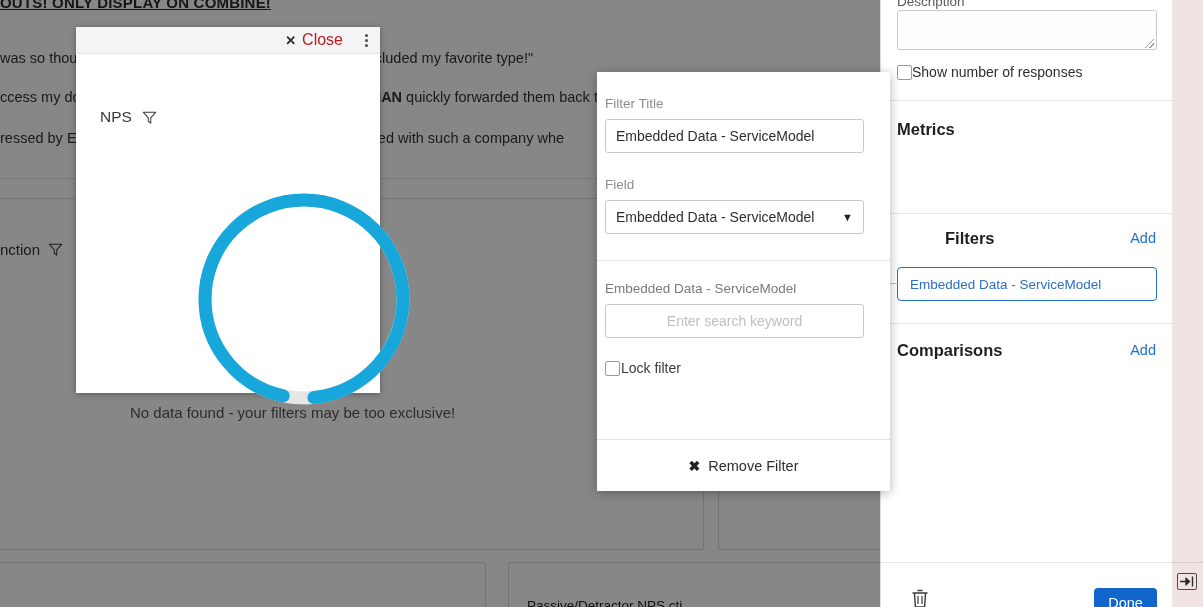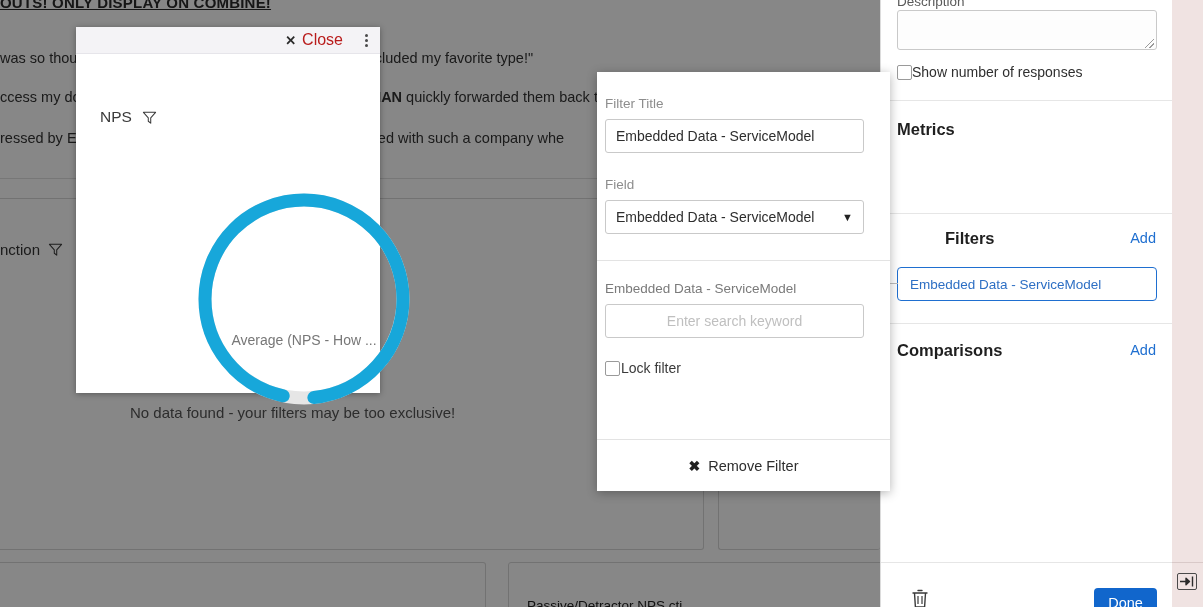--- a/index.html
+++ b/index.html
@@ -262,21 +262,20 @@
         </svg>
       </div>
 
       <div class="gauge-wrap">
         <svg viewBox="0 0 236 230" width="236" height="230">
 
           <circle cx="118" cy="115" r="99" fill="none" stroke="#e6e6e6" stroke-width="13" stroke-linecap="round"></circle>
 
           <circle cx="118" cy="115" r="99" fill="none" stroke="#17a7da" stroke-width="13" stroke-linecap="round" stroke-dasharray="590 632" stroke-dashoffset="-21" transform="rotate(90 118 115)"></circle>
         </svg>
-        <div class="gauge-sub">Average (NPS - How ...</div>
       </div>
     </div>
   </div>
 
   <div class="filter-pop">
     <div class="fp-section">
       <div class="fp-label">Filter Title</div>
       <input class="fp-input" type="text" value="Embedded Data - ServiceModel" style="">
     </div>
 

